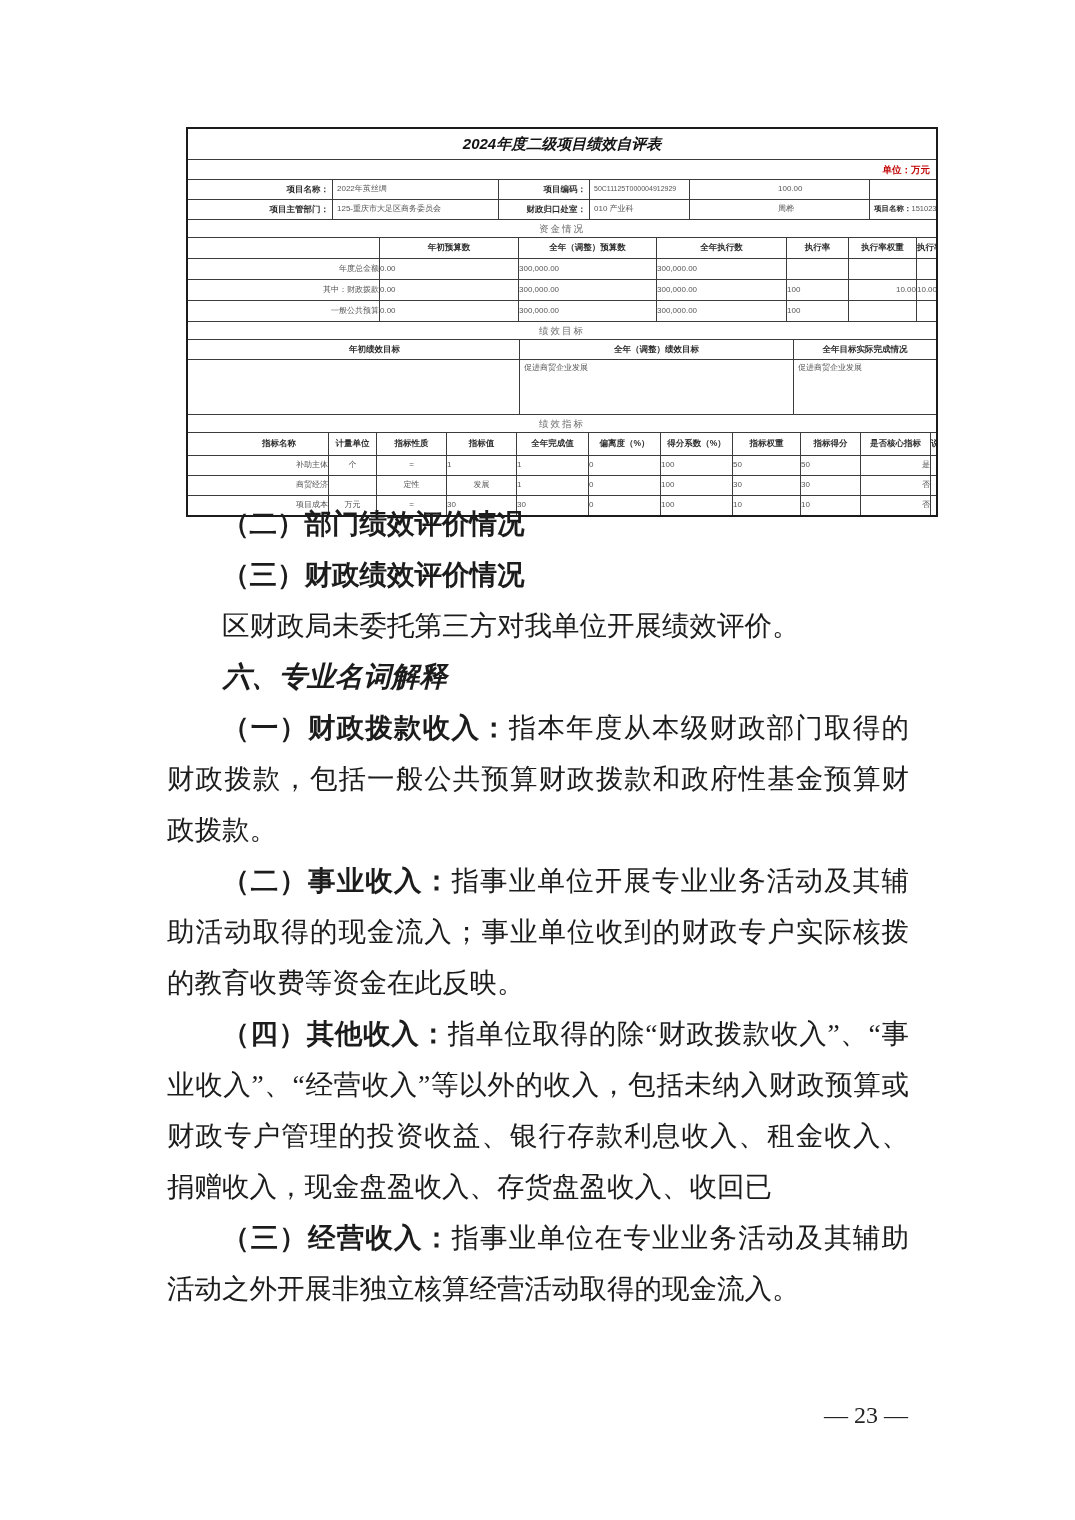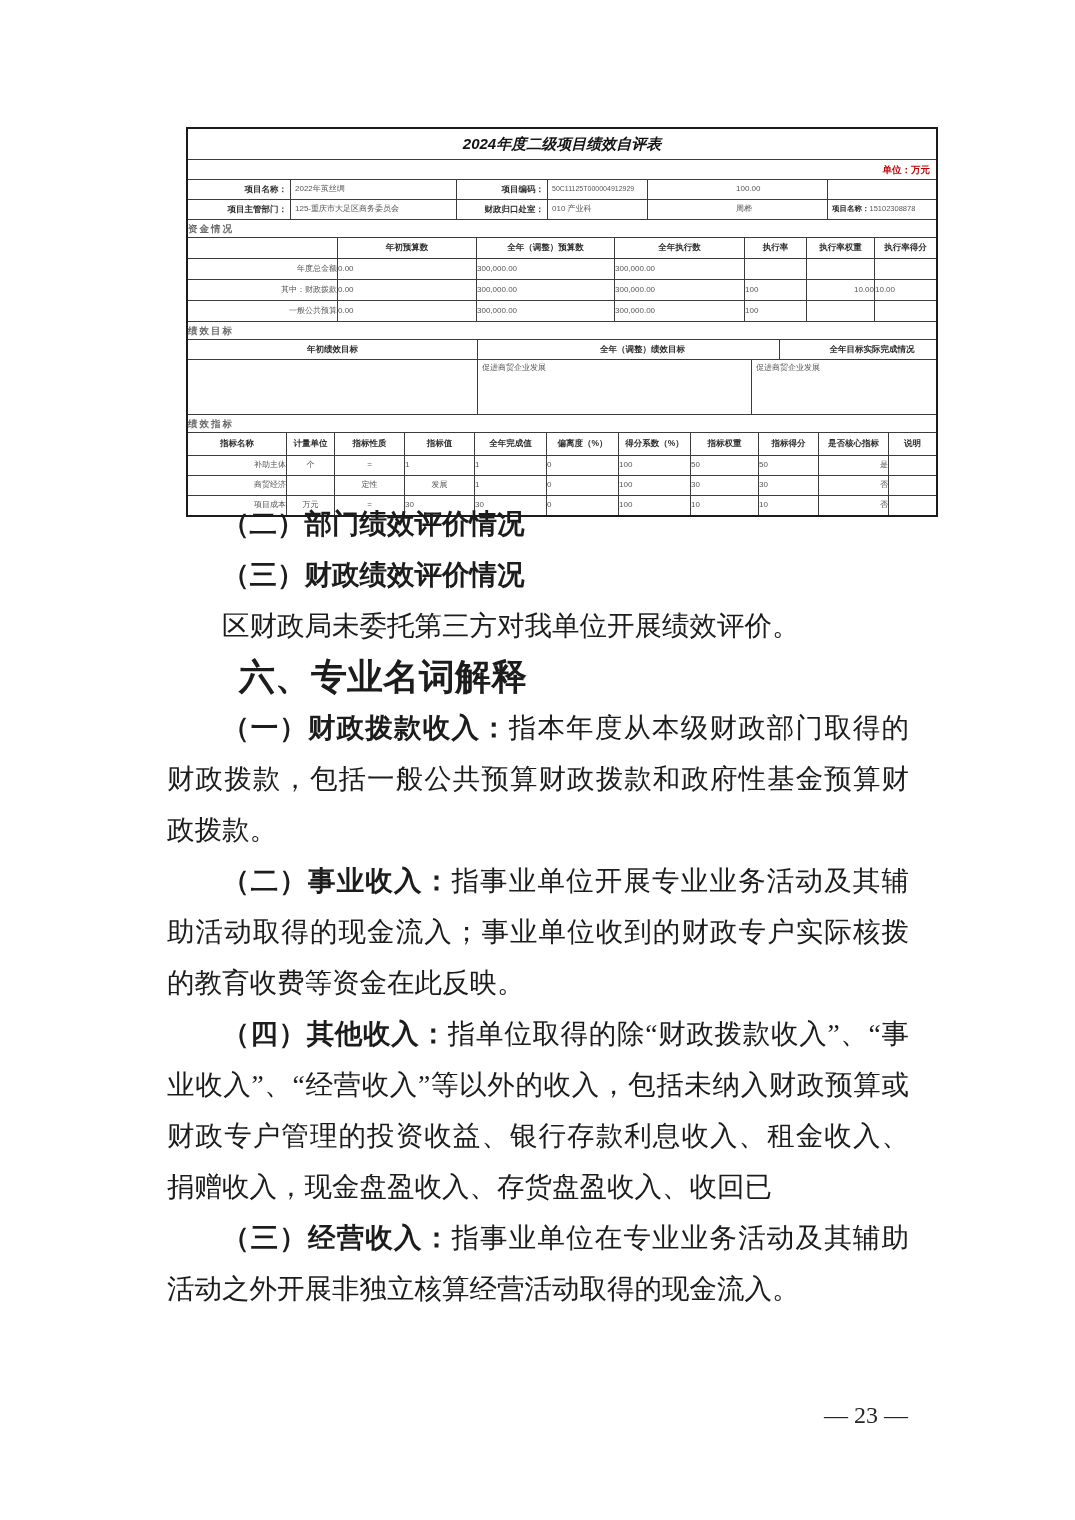--- a/index.html
+++ b/index.html
@@ -6,21 +6,21 @@
   .page {
     position:relative; width:1075px; height:1520px; background:#ffffff;
     font-family:"Liberation Sans", sans-serif; overflow:hidden;
   }
 
   
   .rpt {
     position:absolute; left:186px; top:127px; width:752px;
     border:2px solid #1b1b1b; box-sizing:border-box; background:#fff; color:#3d3d3d;
   }
-  .trow { display:flex; border-bottom:1px solid #3c3c3c; align-items:stretch; }
+  .trow { display:flex; border-bottom:1px solid #3c3c3c; align-items:stretch;padding-left:42px; }
   .trow.last { border-bottom:none; }
   .cell {
     box-sizing:border-box; border-right:1px solid #3c3c3c;
     overflow:hidden; white-space:nowrap;
   }
   .cell:last-child { border-right:none; }
 
   .t-title { height:30px; line-height:30px; text-align:center; font-weight:bold;
     font-size:15px; color:#141414; border-bottom:1px solid #3c3c3c;font-style:italic; }
   .t-unit { height:19px; line-height:19px; text-align:right; padding-right:6px;
@@ -29,54 +29,54 @@
   .inforow { height:19px; line-height:18px; }
   .lbl { font-weight:bold; text-align:right; padding-right:3px; font-size:8.5px; color:#303030; }
   .val { text-align:left; padding-left:4px; font-size:8px; color:#565656; }
   .val.code { font-size:7px; letter-spacing:0; }
   .inline-lbl { font-weight:bold; font-size:7.5px; color:#303030; }
   .inline-val { font-size:7.5px; color:#565656; }
 
   .a0{width:103px;} .a1{width:166px;} .a2{width:91px;} .a3{width:100px;}
   .a4{width:84px;margin-top:28px;}  .a5{width:96px;}  .a6{flex:1;}
 
-  .secbar { height:17px; line-height:17px; font-weight:bold;
+  .secbar { height:17px; line-height:17px; text-align:center; font-weight:normal;
     font-size:9.5px; color:#6b6b6b; letter-spacing:2px; border-bottom:1px solid #3c3c3c; }
 
   .hcell { font-weight:bold; font-size:8.5px; color:#2e2e2e; text-align:center; }
   .dcell { font-size:8px; color:#565656; }
   .num { padding-right:4px; }
   .lft { text-align:right; padding-left:4px; }
   .ctr { text-align:center; }
 
   .fundhead { height:20px; line-height:19px; }
   .fundrow { height:20px; line-height:19px; }
   .f0{width:150px;} .f1{width:139px;} .f2{width:138px;} .f3{width:130px;}
   .f4{width:62px;}  .f5{width:68px;}  .f6{flex:1;}
 
-  .tgthead { height:19px; line-height:18px;gap:28px; }
+  .tgthead { height:19px; line-height:18px; }
   .tgtrow { height:54px; }
   .tgtrow .cell { white-space:normal; padding:2px 4px; font-size:8px; color:#565656;
     line-height:11px; text-align:left; }
   .g0{width:290px;} .g1{width:274px;} .g2{flex:1;}
 
   .indhead { height:22px; line-height:21px; }
   .indrow { height:19px; line-height:18px; }
   .i0{width:99px;} .i1{width:48px;} .i2{width:70px;} .i3{width:70px;} .i4{width:72px;}
   .i5{width:72px;} .i6{width:72px;} .i7{width:68px;} .i8{width:60px;} .i9{width:70px;} .i10{flex:1;}
 
   
   .bodytext {
     position:absolute; left:167px; top:498px; width:742px;
     font-family:"Liberation Serif", serif; font-size:27.5px; line-height:51px;
     color:#1c1c1c; text-align:justify;
   }
   .bodytext p { margin:0; text-indent:2em; }
   .h2s { font-weight:bold; }
-  .h1s { font-weight:bold; font-family:"Liberation Sans", sans-serif; font-size:36px; }
+  .h1s { font-weight:bold; font-family:"Liberation Sans", sans-serif; font-size:28px;font-style:italic; }
   .lead { font-weight:bold; }
 
   .pagenum {
     position:absolute; right:167px; top:1402px;
     font-family:"Liberation Serif", serif; font-size:24px; color:#242424;
   }
 </style>
 </head>
 <body>
 

